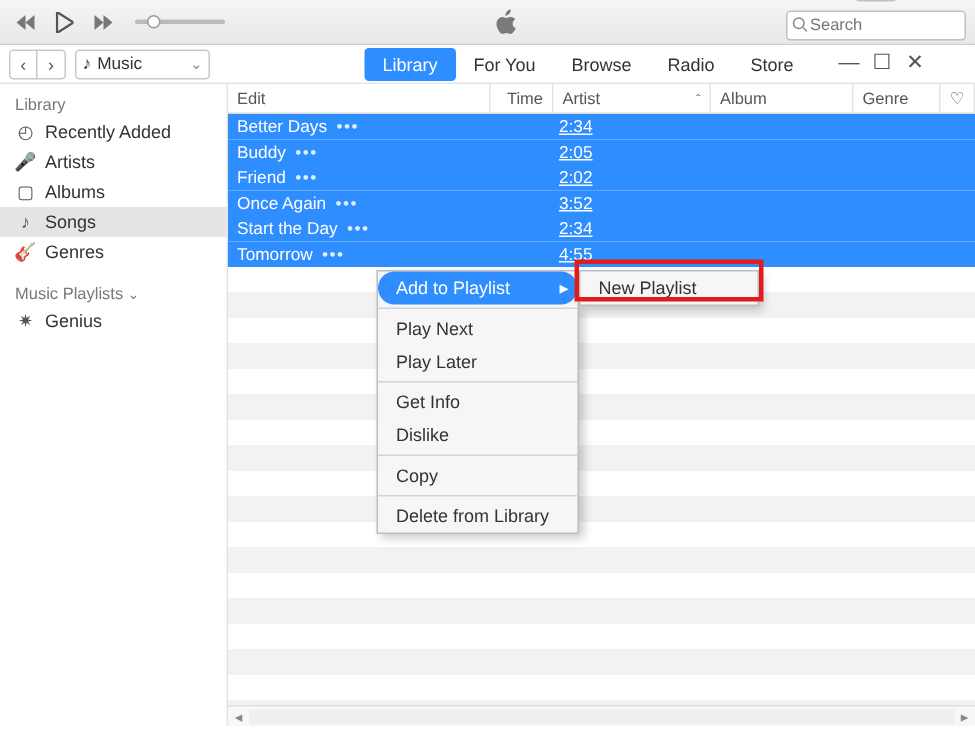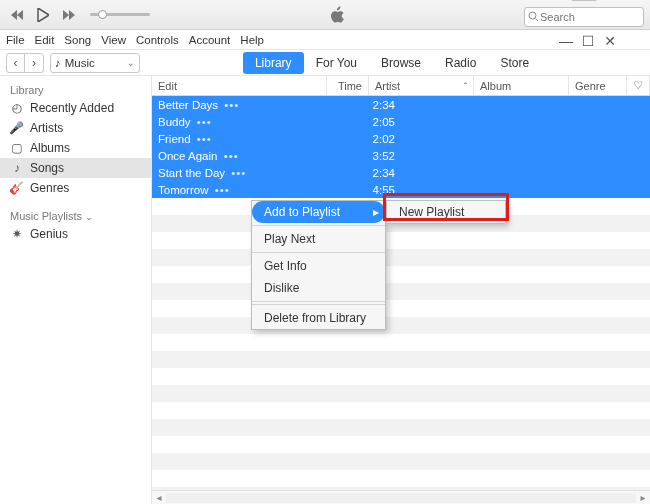--- a/index.html
+++ b/index.html
@@ -49,21 +49,21 @@
   .col-time { flex:0 0 42px; justify-content:flex-end;}
   .col-artist { flex:0 0 105px; position:relative;}
   .col-artist .sort { position:absolute; right:6px; font-size:9px;}
   .col-album { flex:0 0 95px;text-align:right;}
   .col-genre { flex:1;}
   .col-heart { flex:0 0 18px; justify-content:center; border-right:none;}
   .rows { flex:1; overflow:hidden; position:relative; background:repeating-linear-gradient(#ffffff 0 17px,#f2f2f2 17px 34px);}
   .row { height:17px; display:flex; align-items:center; font-size:11.5px; }
   .row.sel { background:#2f8eff; color:#fff;gap:32px;}
   .row .c-name { flex:0 0 175px; padding:0 6px; white-space:nowrap; overflow:hidden;}
-  .row .c-time { flex:0 0 42px; padding:0 6px; text-align:right;}
+  .row .c-time { flex:0 0 42px; padding:0 6px; text-align:right;text-decoration:underline;}
   .row .dots { opacity:.85; letter-spacing:1px; margin-left:2px;}
   .row .c-rest { flex:1;}
   
   .ctxmenu { position:absolute; z-index:10; background:#f6f6f6; border:1px solid #bdbdbd; box-shadow:3px 3px 6px rgba(0,0,0,0.2); font-size:12px; width:135px;}
   .ctxmenu .mi { padding:4px 12px; color:#333; position:relative;}
   .ctxmenu .mi.highlight { background:#2f8eff; color:#fff;border-radius:11px;}
   .ctxmenu .sep { height:1px; background:#d4d4d4; margin:2px 0;}
   .ctxmenu .mi .arrow { position:absolute; right:6px;}
   .submenu { position:absolute; z-index:11; background:#f6f6f6; border:1px solid #bdbdbd; box-shadow:3px 3px 6px rgba(0,0,0,0.2); font-size:12px; width:120px;}
   .submenu .mi { padding:4px 12px;}
@@ -120,29 +120,20 @@
         <input placeholder="Search" style="">
       </div>
       <div class="winctrls">
         <span>—</span>
         <span>☐</span>
         <span>✕</span>
       </div>
     </div>
   </div>
 
-  <div class="menubar">
-    <span>File</span>
-    <span>Edit</span>
-    <span>Song</span>
-    <span>View</span>
-    <span>Controls</span>
-    <span>Account</span>
-    <span>Help</span>
-  </div>
 
   <div class="toolbar2">
     <div class="navbtns">
       <div>‹</div>
       <div>›</div>
     </div>
     <div class="sourcesel">
       <span>♪</span>
       <span>Music</span>
       <span class="chev">⌄</span>
@@ -235,24 +226,26 @@
             <div class="c-rest"></div>
           </div>
         </div>
 
       <div class="ctxmenu" style="left:99px; top:124px;">
         <div class="mi highlight">
           <span>Add to Playlist</span><span class="arrow">▸</span>
         </div>
         <div class="sep"></div>
         <div class="mi">Play Next</div>
+        <div class="mi">Play Later</div>
         <div class="sep"></div>
         <div class="mi">Get Info</div>
         <div class="mi">Dislike</div>
         <div class="sep"></div>
+        <div class="mi">Copy</div>
         <div class="sep"></div>
         <div class="mi">Delete from Library</div>
       </div>
 
       <div class="submenu" style="left:234px; top:124px;">
         <div class="mi">New Playlist</div>
       </div>
       <div class="highlight-box" style="left:231px; top:117px; width:126px; height:28px;"></div>
 
       <div class="hscroll">

